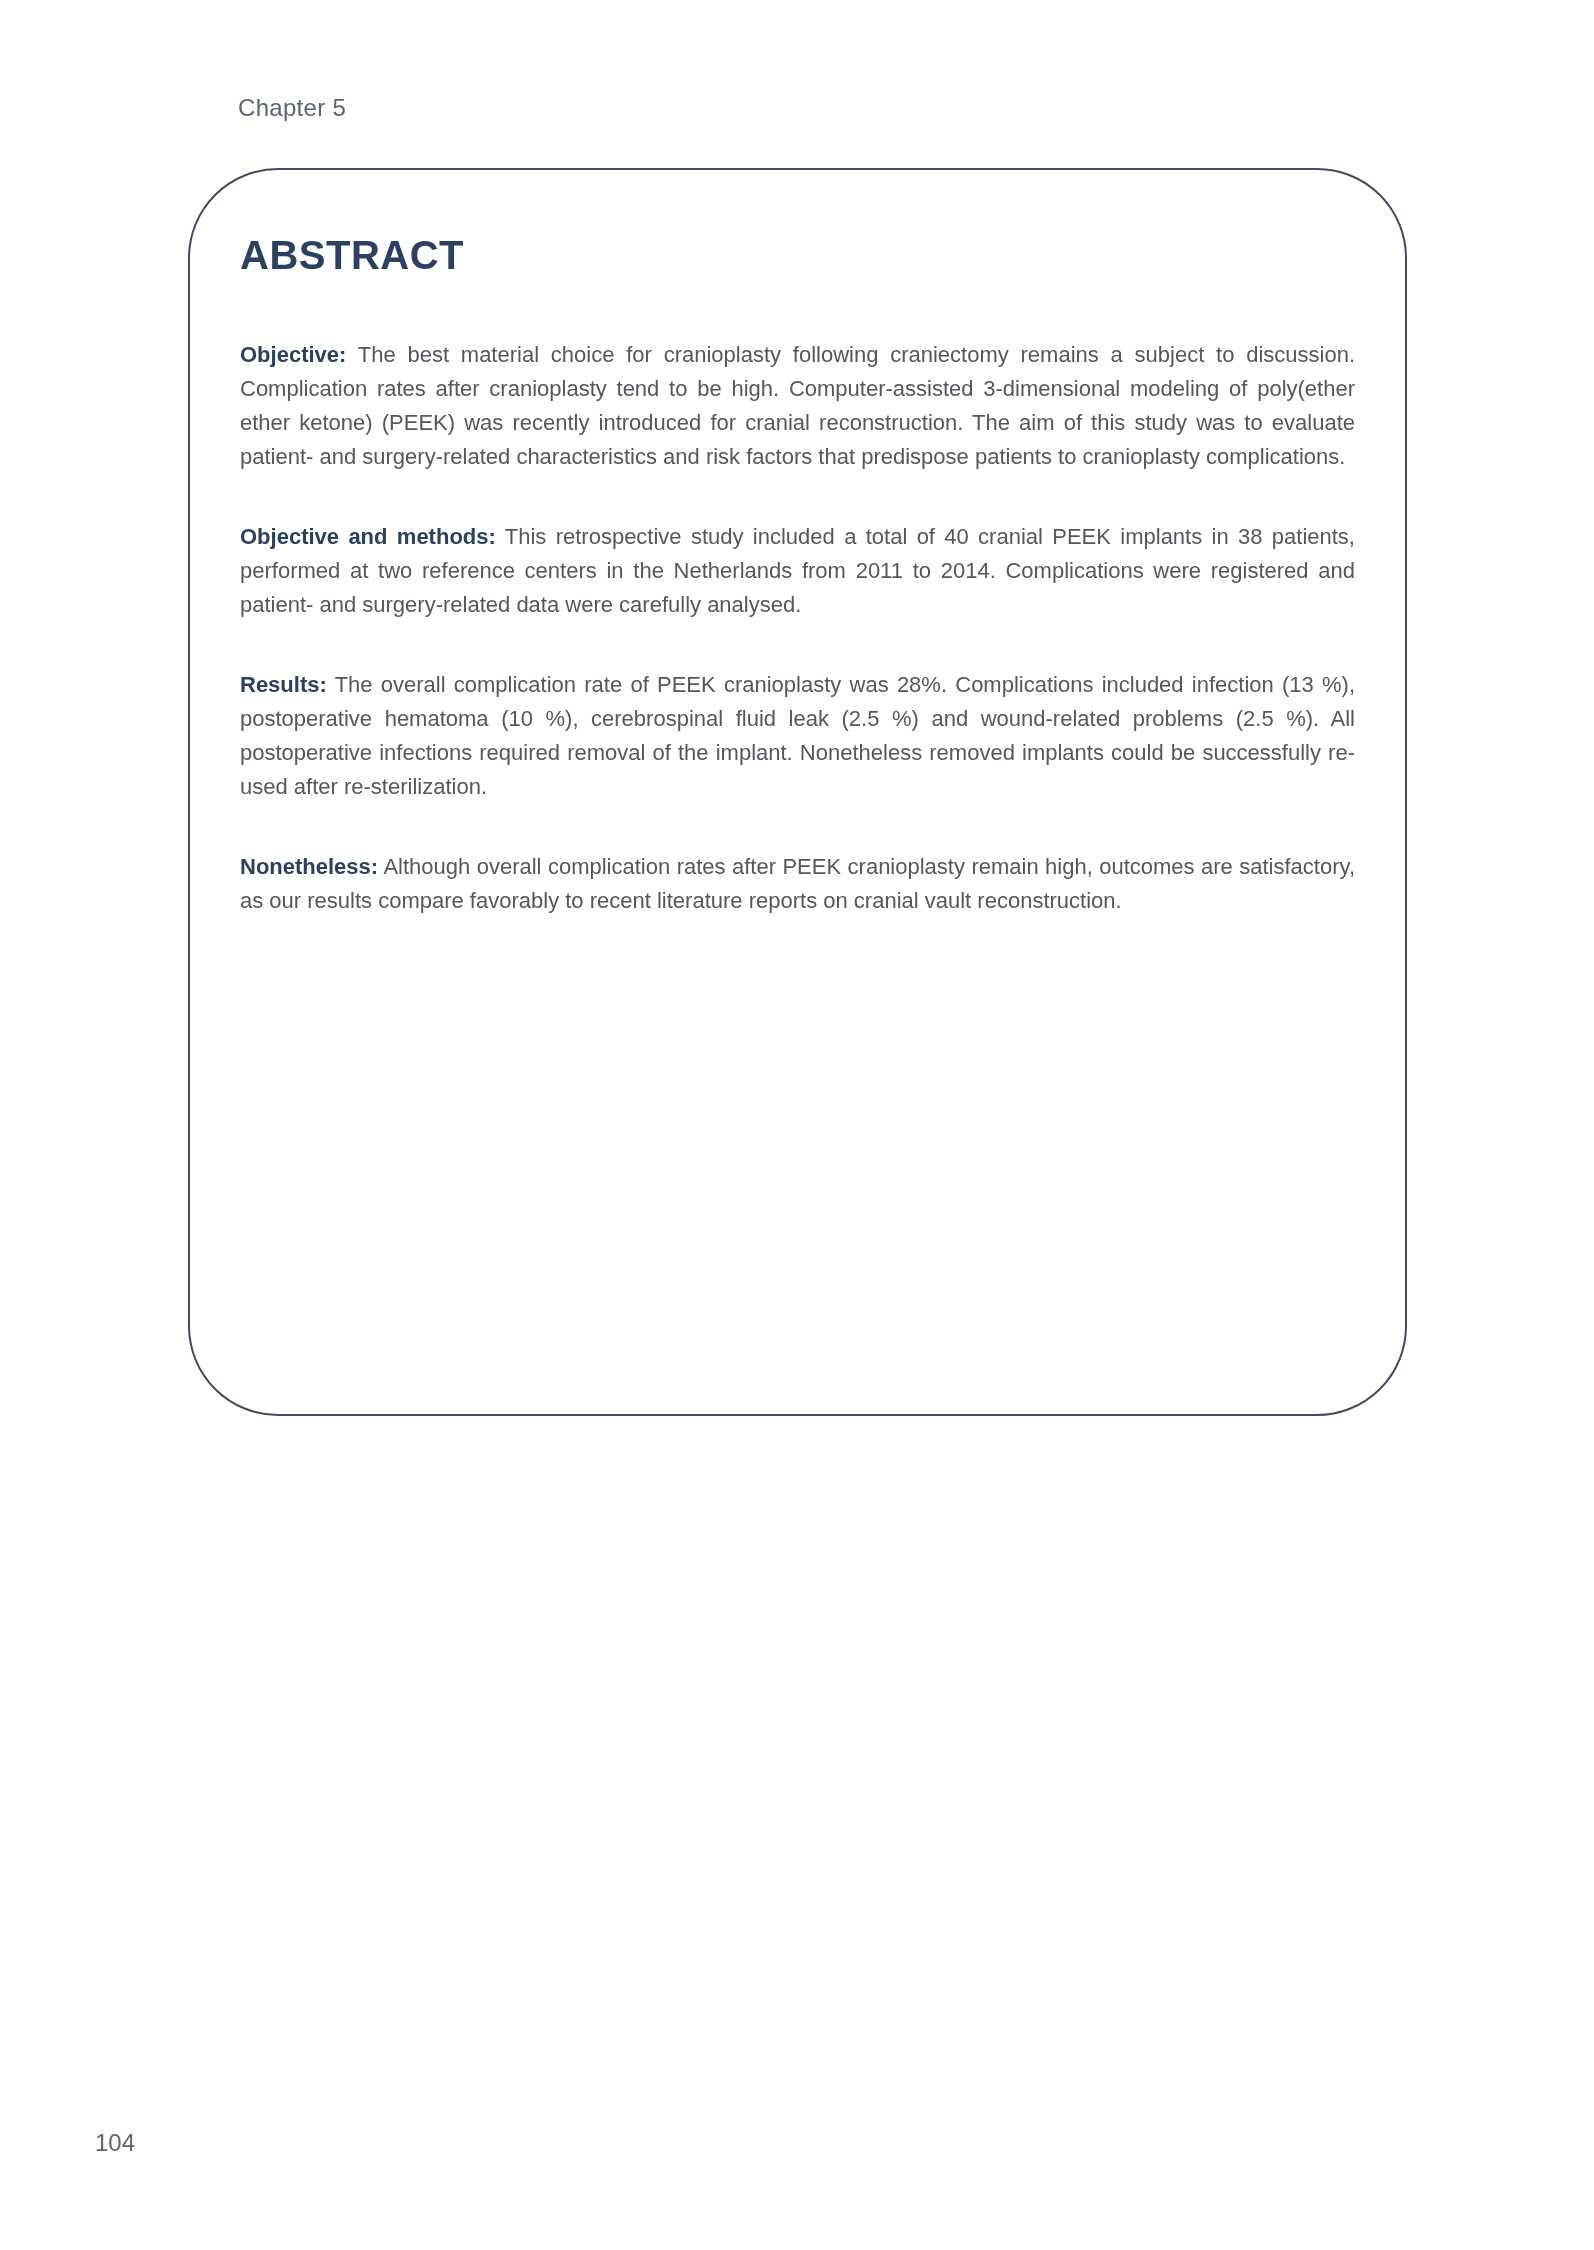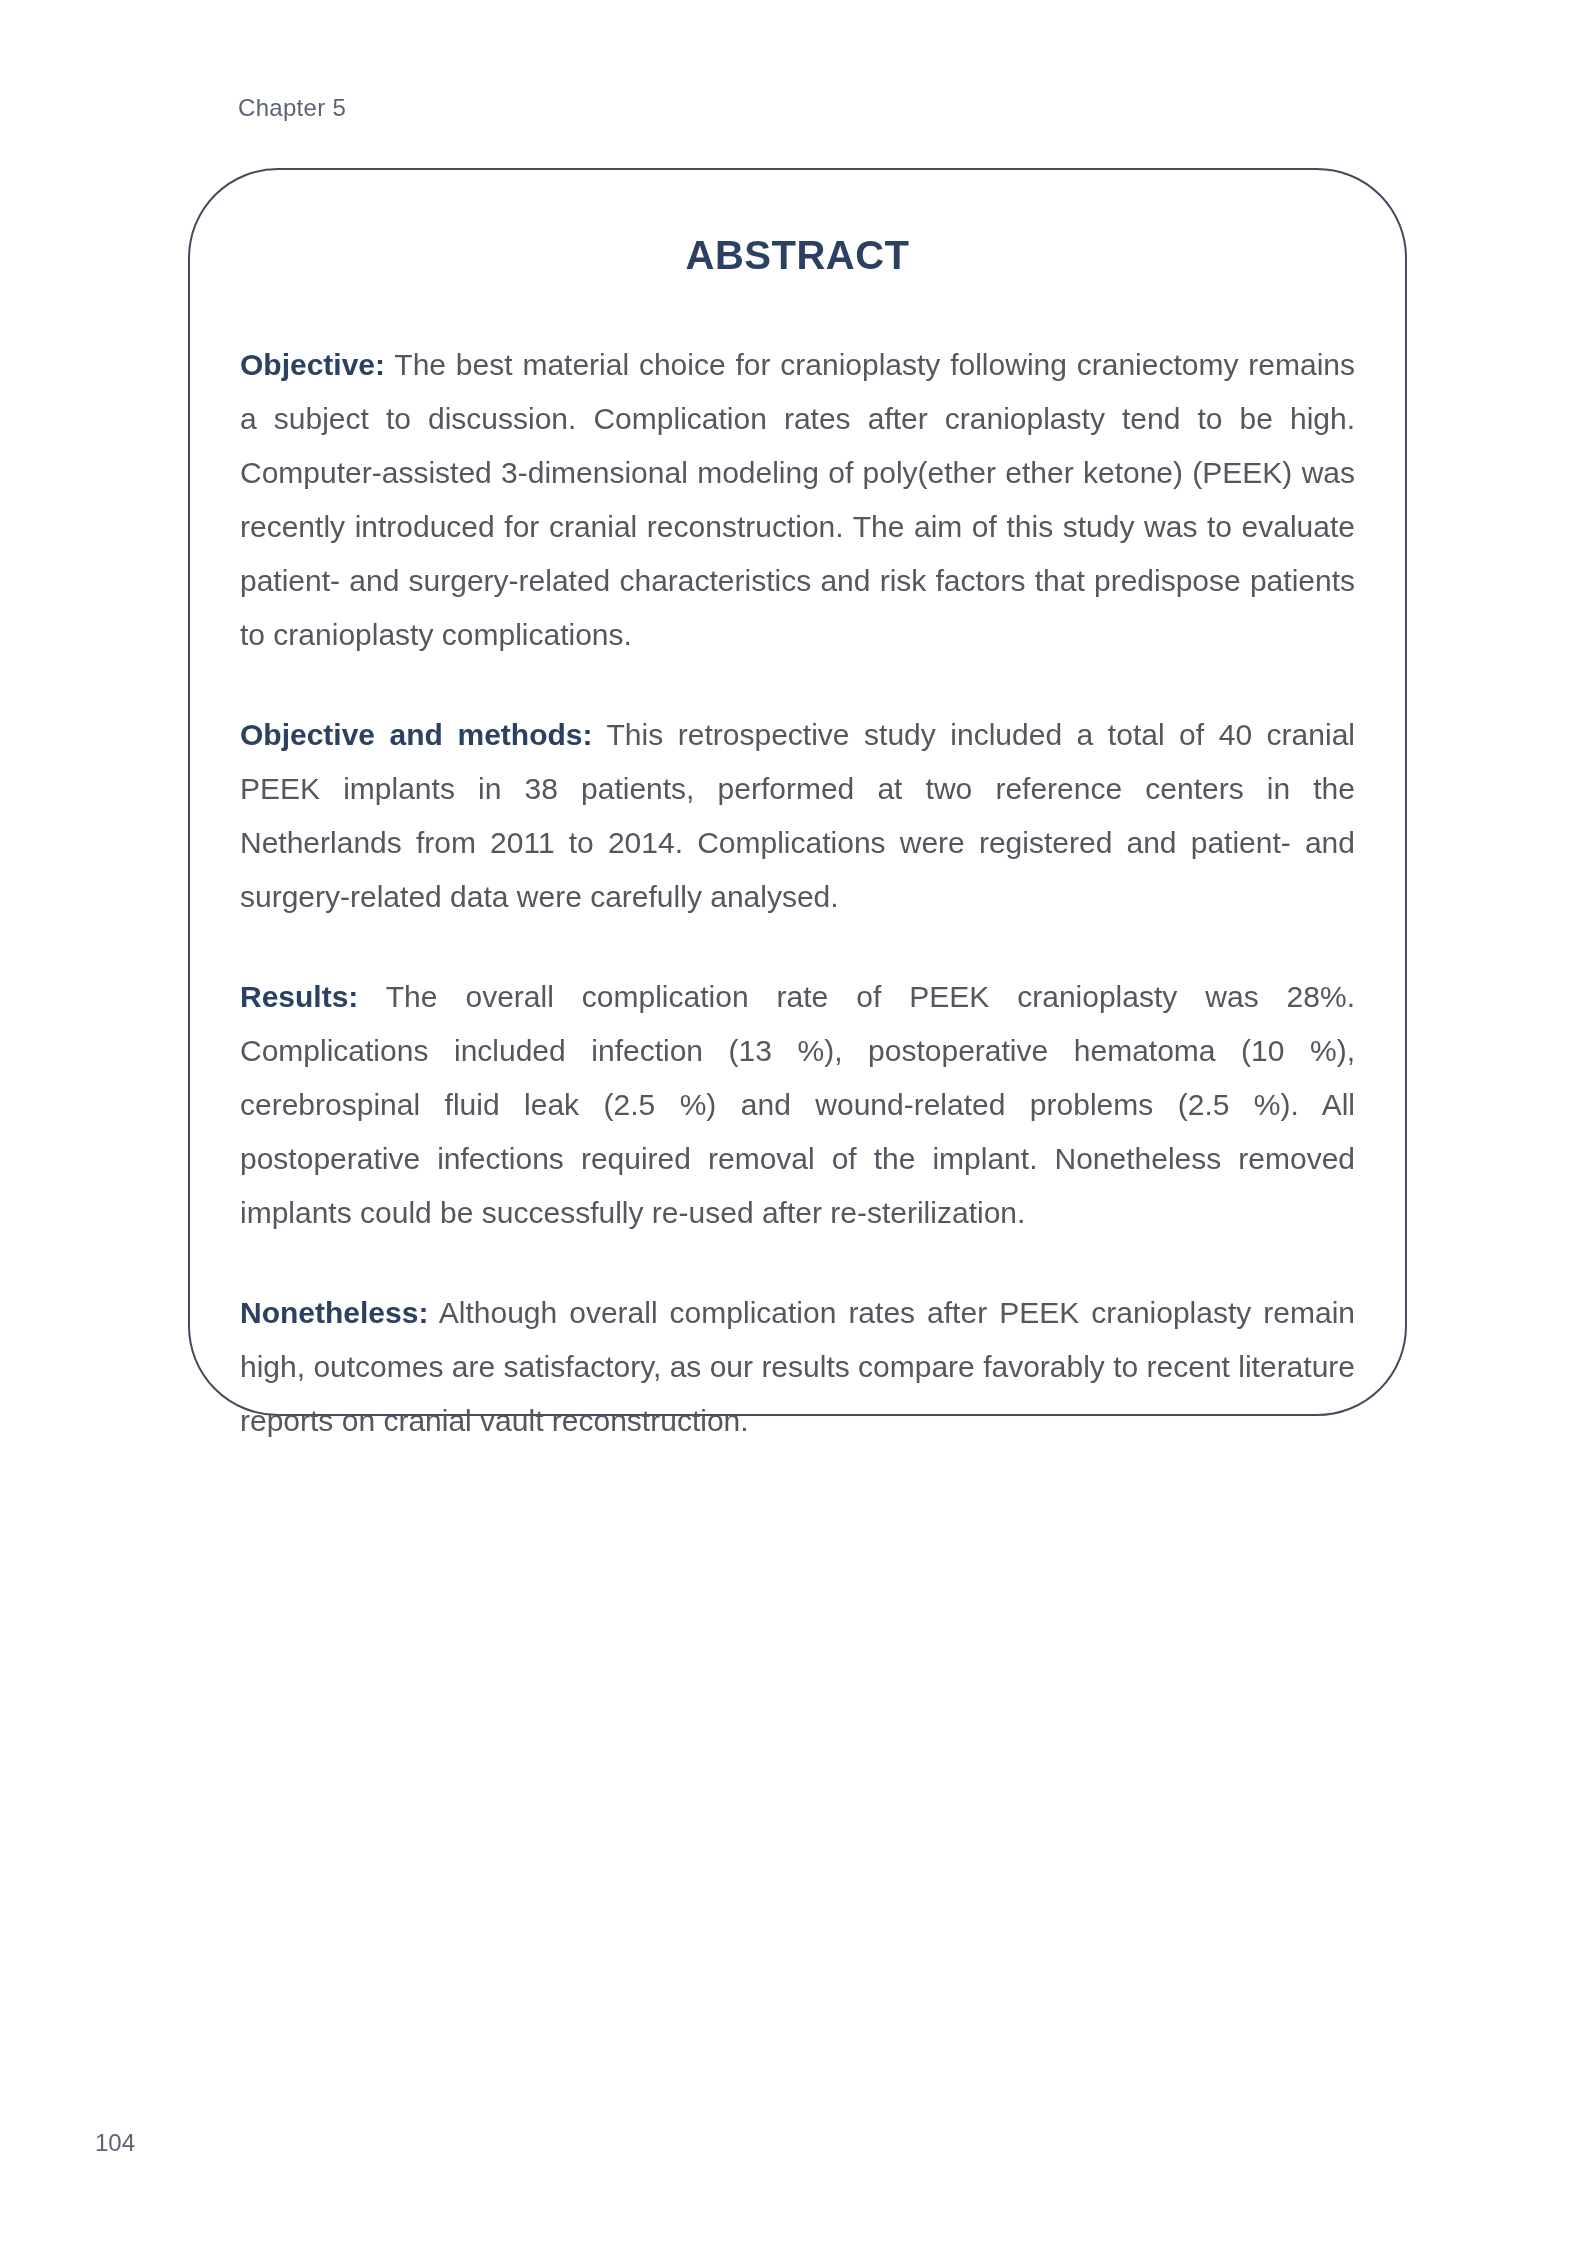--- a/index.html
+++ b/index.html
@@ -41,26 +41,25 @@
     padding: 62px 50px 40px 50px;
   }
 
   .abstract-title {
     font-size: 40px;
     font-weight: bold;
     line-height: 46px;
     color: #2c4162;
     letter-spacing: 0.5px;
     margin-bottom: 60px;
-    text-align: center;
   }
 
   .abstract-paragraph {
-    font-size: 30px;
-    line-height: 54px;
+    font-size: 22px;
+    line-height: 34px;
     text-align: justify;
     color: #555760;
     margin-bottom: 46px;
   }
 
   .abstract-paragraph:last-child {
     margin-bottom: 0;
   }
 
   .para-label {

